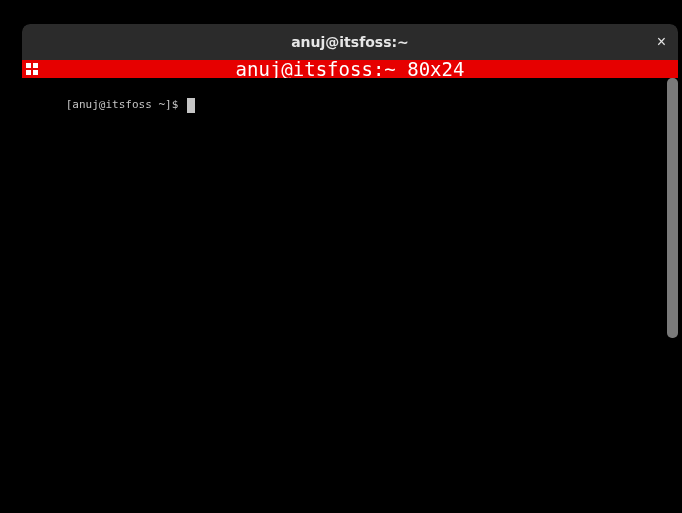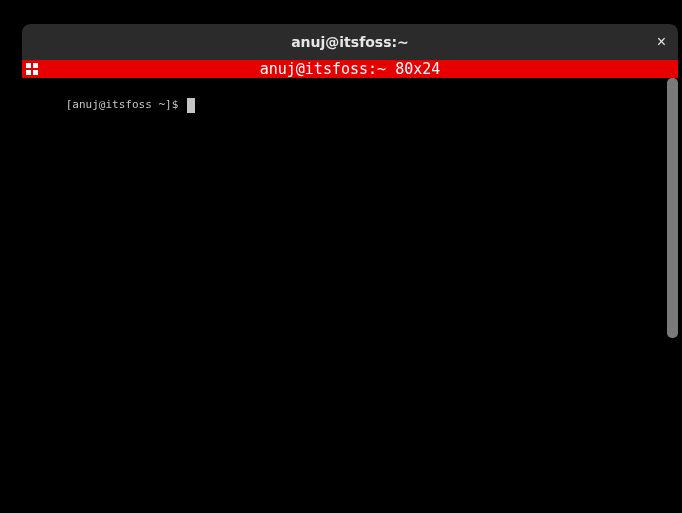--- a/index.html
+++ b/index.html
@@ -66,21 +66,21 @@
     .tabbar-icon span {
       background: #ffffff;
       width: 5px;
       height: 5px;
     }
     .tabbar-title {
       position: absolute;
       left: 50%;
       transform: translateX(-50%);
       color: #ffffff;
-      font-size: 15px;
+      font-size: 19px;
       white-space: nowrap;
     }
     .terminal-area {
       position: relative;
       height: calc(100% - 36px - 18px);
       background: #000;
     }
     .terminal-content {
       padding: 3px 4px;
       color: #c5c5c5;

